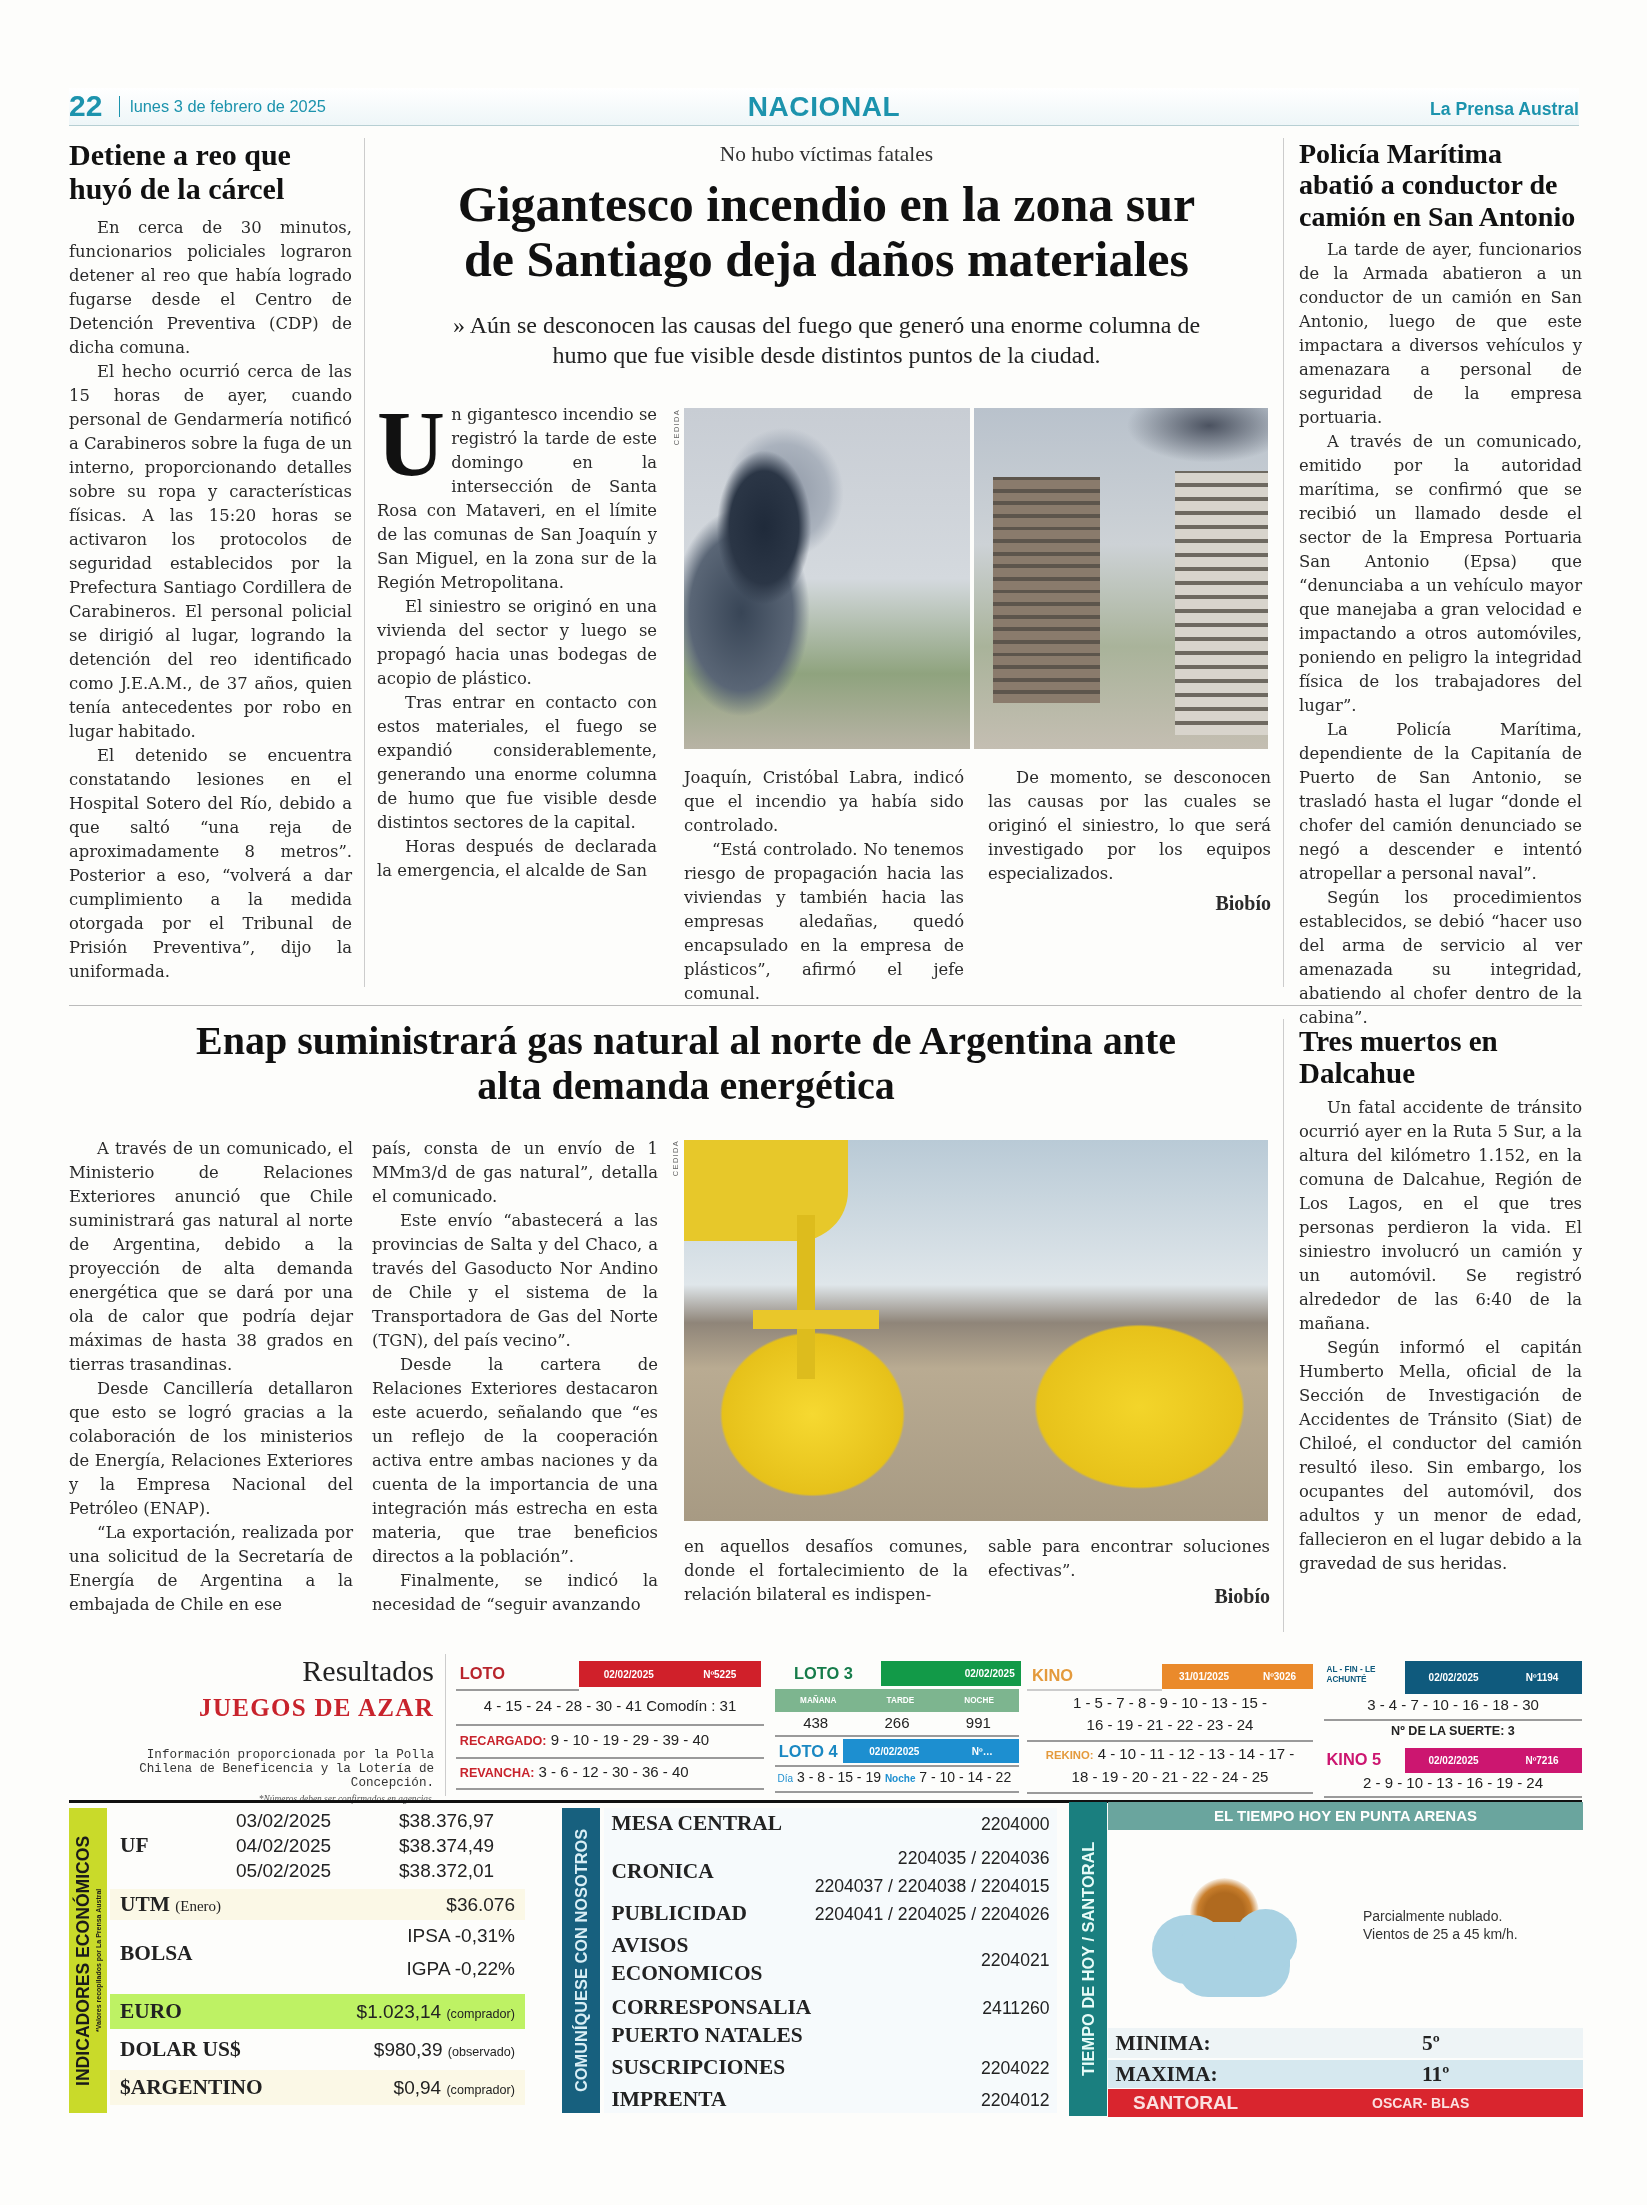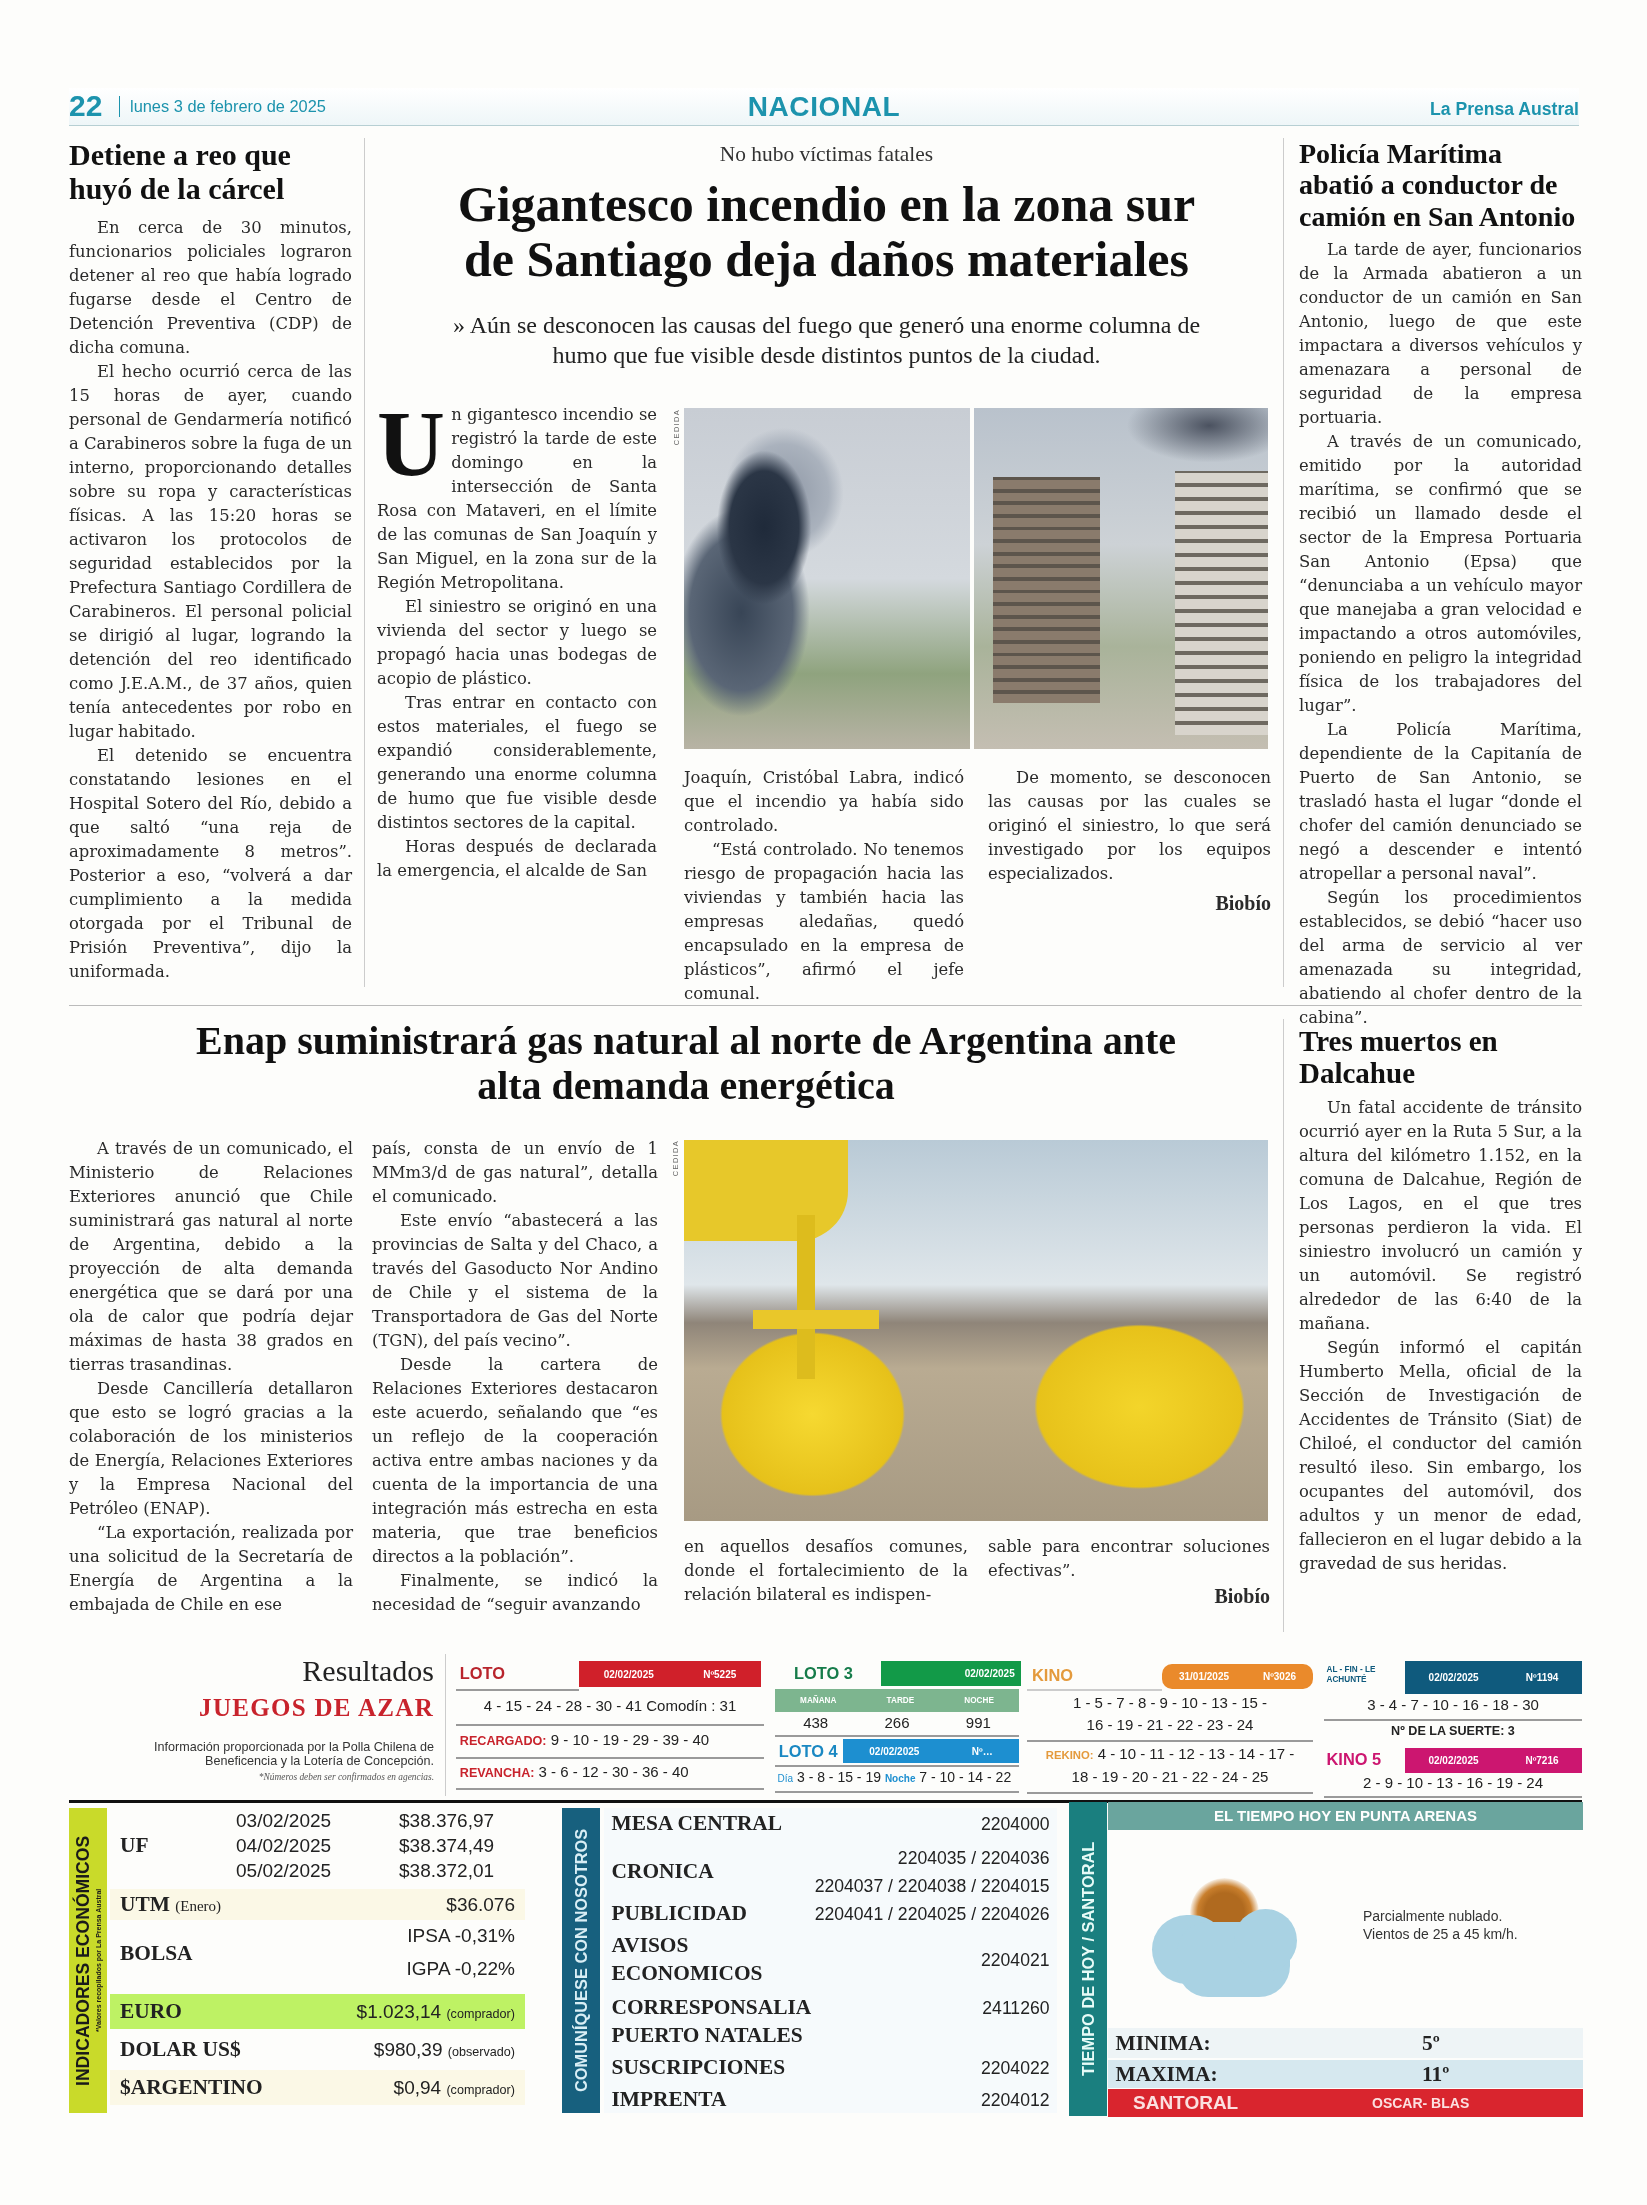--- a/index.html
+++ b/index.html
@@ -152,21 +152,21 @@
   <h2 class="head" style="font-size:29px; margin-bottom:6.3px;">Tres muertos en Dalcahue</h2>
   <div class="body">
     <p>Un fatal accidente de tránsito ocurrió ayer en la Ruta 5 Sur, a la altura del kilómetro 1.152, en la comuna de Dalcahue, Región de Los Lagos, en el que tres personas perdieron la vida. El siniestro involucró un camión y un automóvil. Se registró alrededor de las 6:40 de la mañana.</p>
     <p>Según informó el capitán Humberto Mella, oficial de la Sección de Investigación de Accidentes de Tránsito (Siat) de Chiloé, el conductor del camión resultó ileso. Sin embargo, los ocupantes del automóvil, dos adultos y un menor de edad, fallecieron en el lugar debido a la gravedad de sus heridas.</p>
   </div>
 </div>
 
 <div class="abs" style="left:69px; top:1654px; width:365px; text-align:right;">
   <div style="font-family:'Liberation Serif',serif; font-size:30px; color:#222;">Resultados</div>
   <div style="font-family:'Liberation Serif',serif; font-weight:bold; font-size:25px; color:#c8232c; letter-spacing:1.3px; line-height:39px;">JUEGOS DE AZAR</div>
-  <div style="font-family:Liberation Sans, sans-serif; font-size:12.6px; color:#333; margin-top:13px; padding-left:69px;">Información proporcionada por la Polla Chilena de Beneficencia y la Lotería de Concepción.</div>
+  <div style="font-family:Liberation Mono, monospace; font-size:12.6px; color:#333; margin-top:21px; padding-left:69px;">Información proporcionada por la Polla Chilena de Beneficencia y la Lotería de Concepción.</div>
   <div style="font-family:'Liberation Serif',serif; font-size:9.4px; color:#555; font-style:italic; margin-top:3.8px;">*Números deben ser confirmados en agencias.</div>
 </div>
 <div class="abs vrule" style="left:445px; top:1654px; height:142px;"></div>
 
 <div class="abs" style="left:456px; top:1661px; width:308px; height:138px;">
   <div class="abs lot-label" style="left:3.8px; top:2.5px; color:#b8242c;">LOTO</div>
   <div class="abs lot-badge" style="left:123px; top:0; width:182px; height:26.4px; background:#d0202a;">
     <span>02/02/2025</span>
     <span>Nº5225</span>
   </div>
@@ -205,21 +205,21 @@
     <span style="color:#1d8fd0;font-weight:normal;font-size:10px;">Día</span>
     <span>3 - 8 - 15 - 19</span>
     <span style="color:#1d8fd0;font-weight:bold;font-size:10px;">Noche</span>
     <span>7 - 10 - 14 - 22</span>
   </div>
   <div class="abs lot-line" style="left:0; top:130px; width:244px;"></div>
 </div>
 
 <div class="abs" style="left:1027px; top:1661px; width:286px; height:138px;">
   <div class="abs lot-label" style="left:5px; top:5px; color:#e49a3c;">KINO</div>
-  <div class="abs lot-badge" style="left:135px; top:2.5px; width:151px; height:25px; background:#ea8a2b;border-radius:10px;">
+  <div class="abs lot-badge" style="left:135px; top:2.5px; width:151px; height:25px; background:#ea8a2b;">
     <span>31/01/2025</span>
     <span>Nº3026</span>
   </div>
   <div class="abs lot-line" style="left:0; top:28px; width:135px; background:#ccc;"></div>
   <div class="abs lot-nums" style="left:0; top:33px; width:286px;">1 - 5 - 7 - 8 - 9 - 10 - 13 - 15 -</div>
   <div class="abs lot-nums" style="left:0; top:55px; width:286px;">16 - 19 - 21 - 22 - 23 - 24</div>
   <div class="abs lot-line" style="left:0; top:79px; width:286px;"></div>
   <div class="abs lot-nums" style="left:0; top:84px; width:286px;"><span style="color:#e49a3c;font-weight:bold;font-size:11.3px;">REKINO:</span> <span>4 - 10 - 11 - 12 - 13 - 14 - 17 -</span></div>
   <div class="abs lot-nums" style="left:0; top:107px; width:286px;">18 - 19 - 20 - 21 - 22 - 24 - 25</div>
   <div class="abs lot-line" style="left:0; top:131px; width:286px;"></div>

